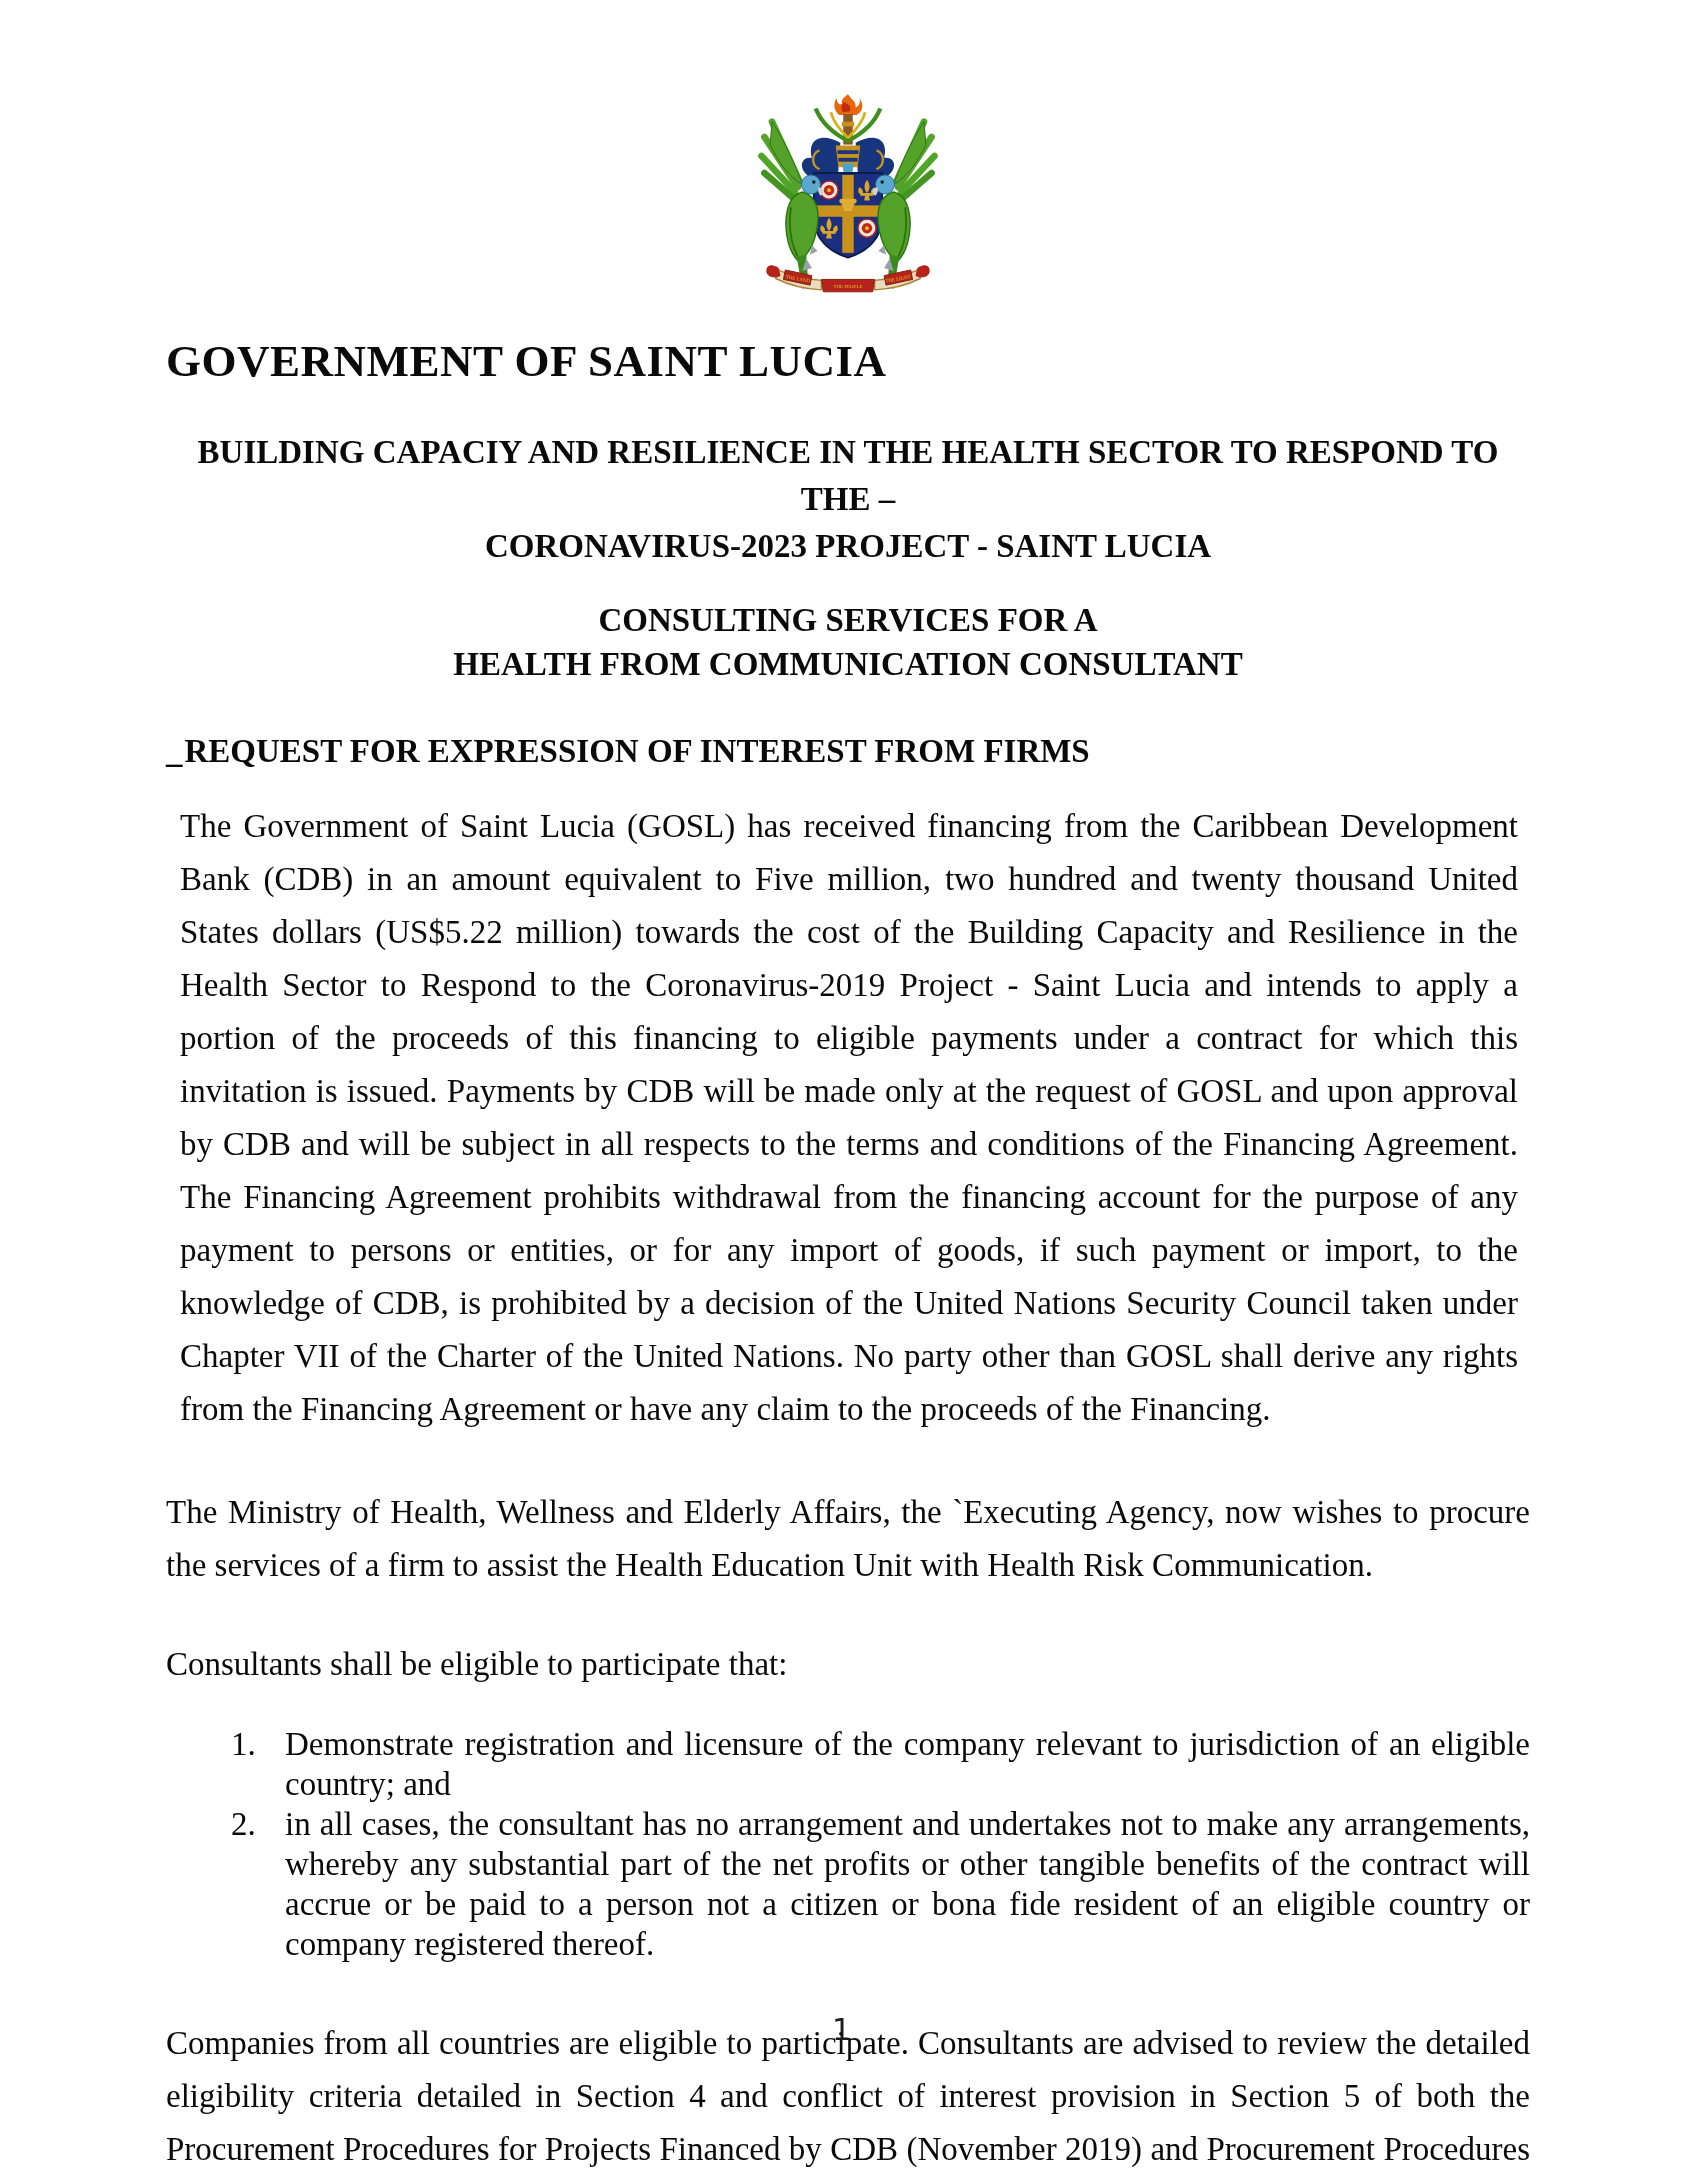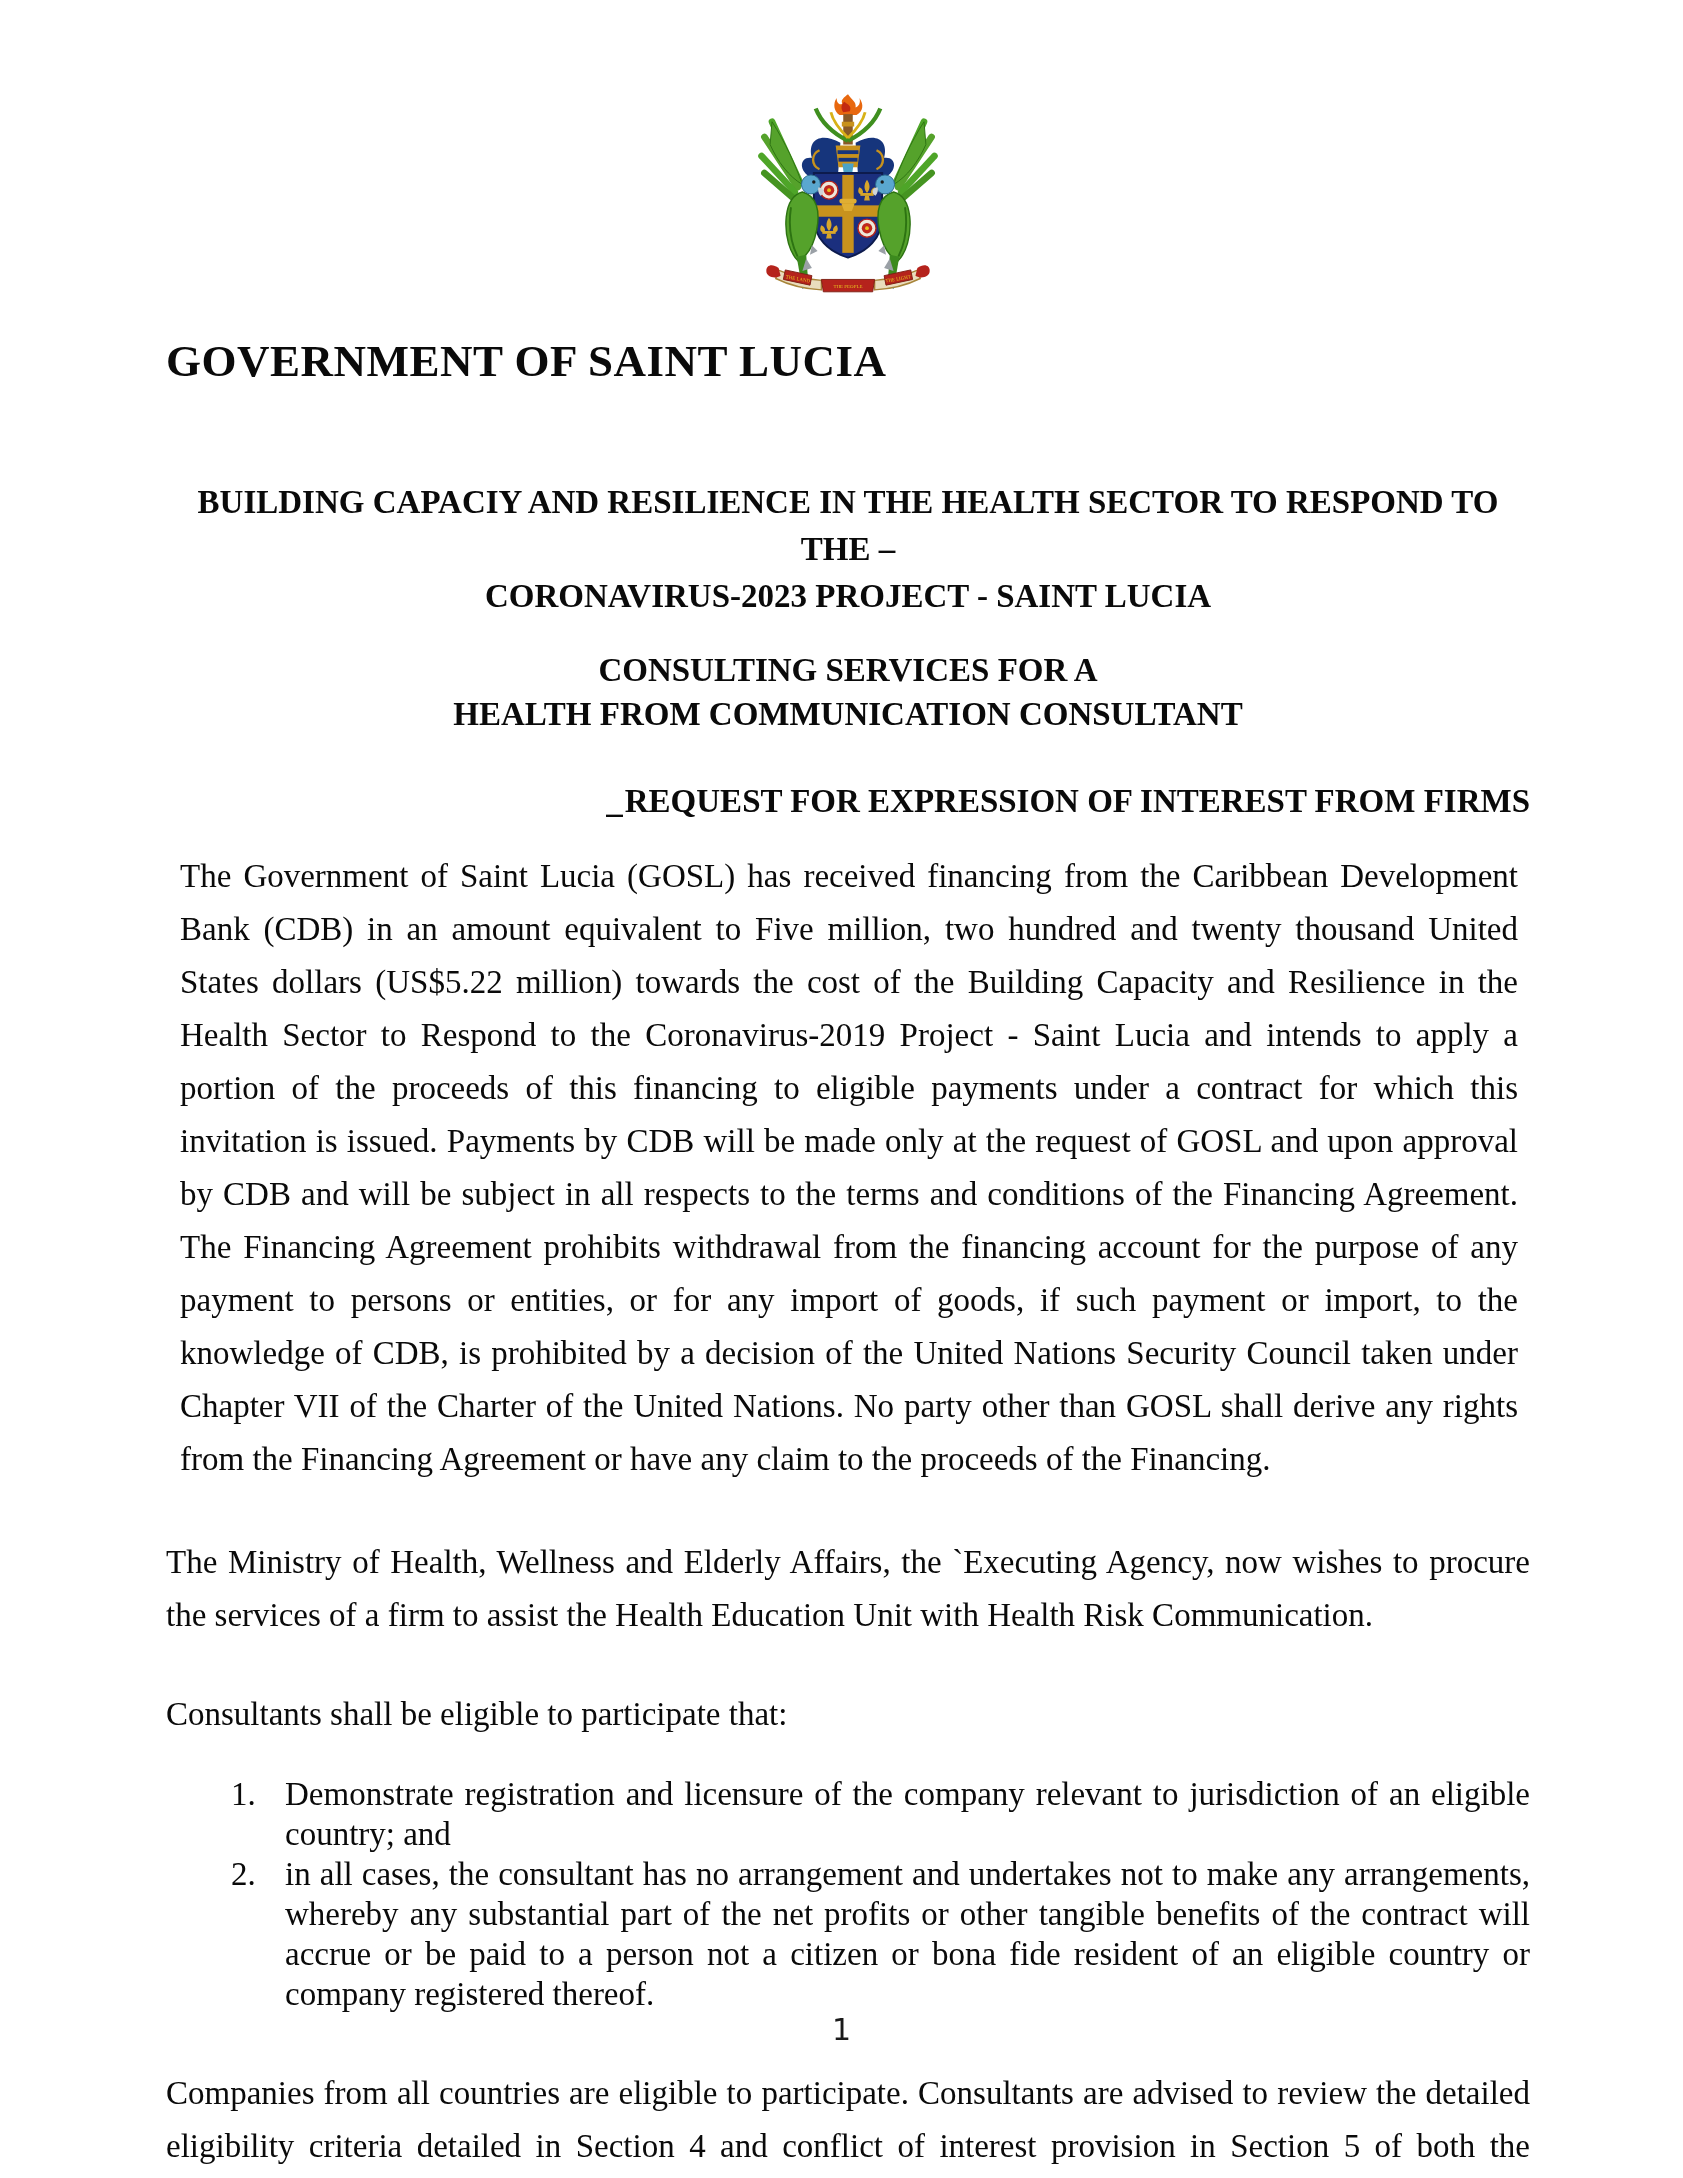--- a/index.html
+++ b/index.html
@@ -19,36 +19,36 @@
 
   .doc-title {
     margin-top: 40px;
     text-align: left;
     font-weight: bold;
     font-size: 45px;
     line-height: 48px;
     letter-spacing: 0.5px;
   }
   .h-project {
-    margin-top: 94px;
+    margin-top: 44px;
     text-align: center;
     font-weight: bold;
     font-size: 33px;
     line-height: 47px;
   }
   .h-services {
     margin-top: 28px;
     text-align: center;
     font-weight: bold;
     font-size: 33px;
     line-height: 44px;
   }
   .h-request {
     margin-top: 42px;
-    text-align: right;
+    text-align: left;
     font-weight: bold;
     font-size: 33px;
     line-height: 46px;
   }
   .h-line { display: block; }
   .req-prefix { display: inline; margin-right: 2px; }
 
   .para {
     font-size: 33px;
     line-height: 53px;

